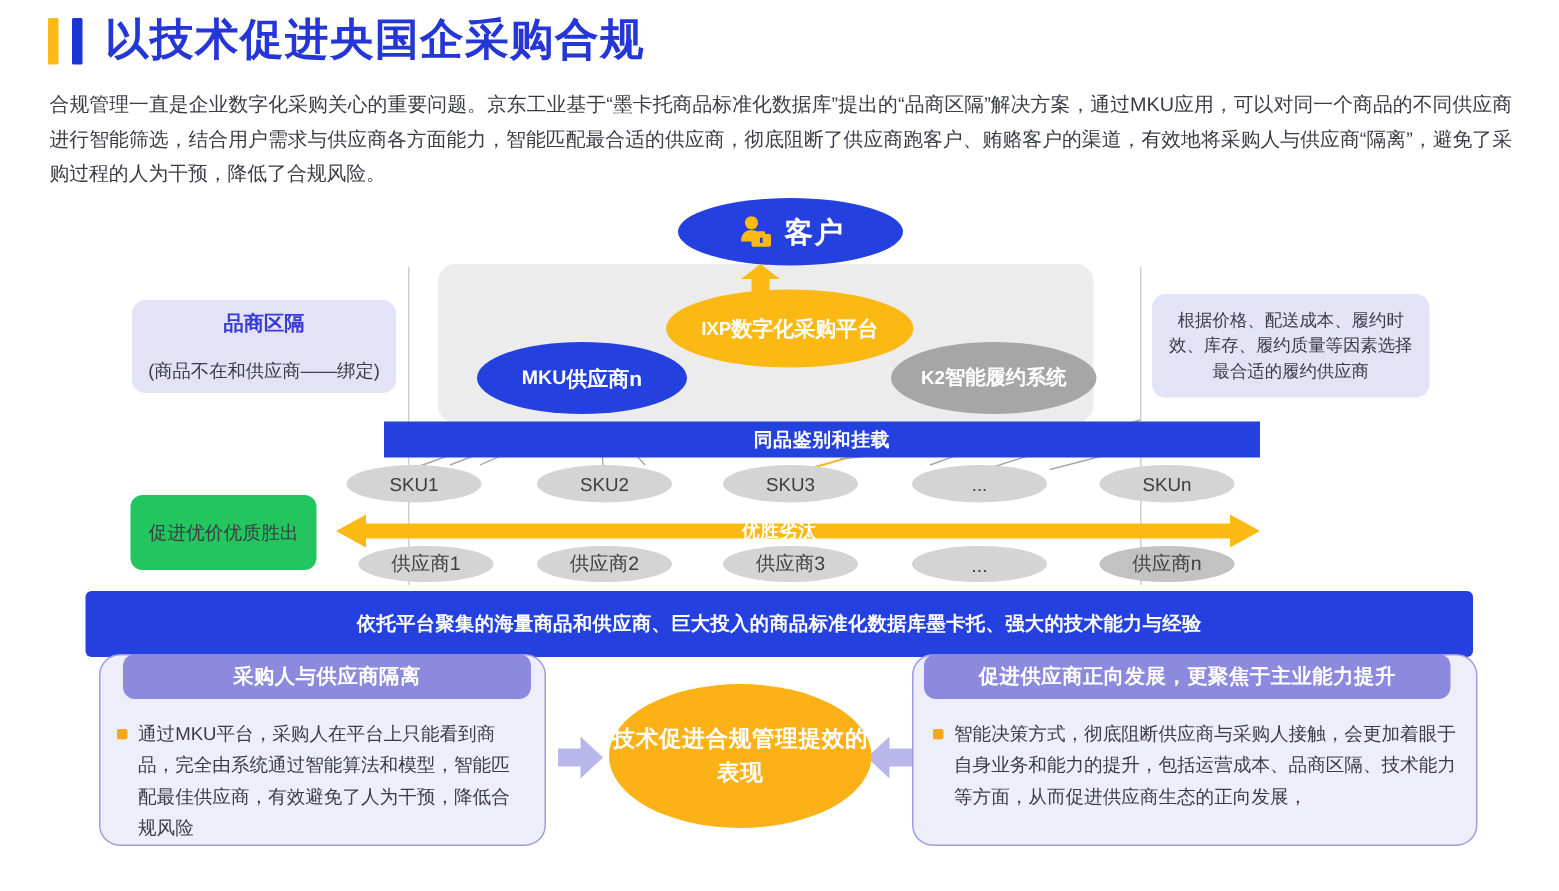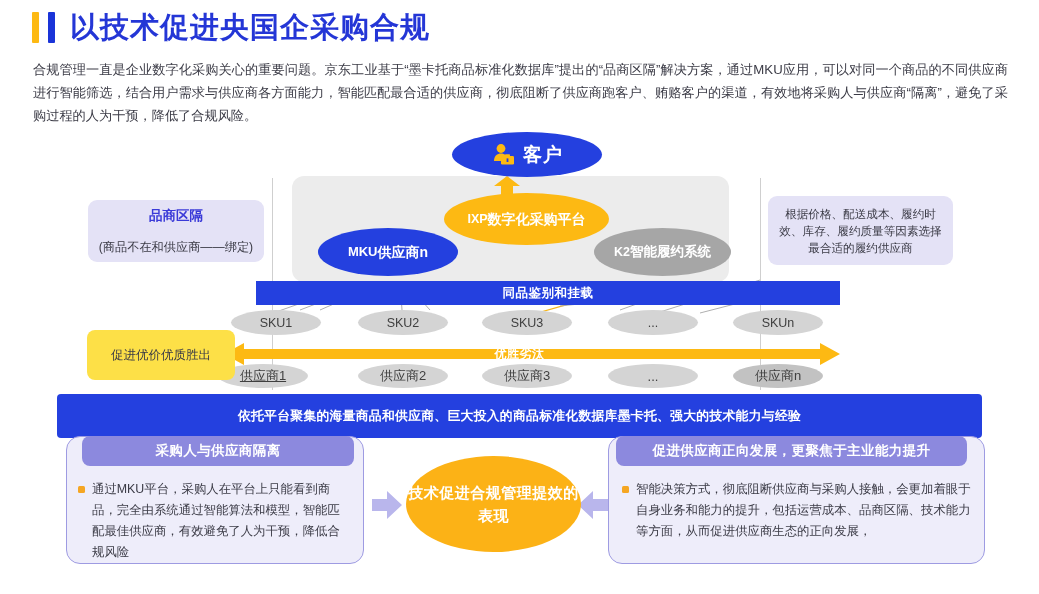--- a/index.html
+++ b/index.html
@@ -69,21 +69,21 @@
   .pill.dark{background:#C2C2C2;}
   .pill.supp{height:24px;font-size:13px;}
 
   
   .ybar{position:absolute;left:224px;top:341px;width:616px;height:26px;}
   .ybar-label{position:absolute;left:0;top:341px;width:1039px;height:26px;
               display:flex;align-items:center;justify-content:center;pointer-events:none;}
   .ybar-label span{color:#fff;font-size:12px;font-weight:bold;letter-spacing:.5px;text-align:right;}
 
   
-  .yellowbox{position:absolute;left:87px;top:330px;width:148px;height:50px;background:#fde047;
+  .yellowbox{position:absolute;left:87px;top:330px;width:124px;height:50px;background:#22c55e;
              border-radius:8px;display:flex;flex-direction:column;align-items:center;justify-content:center;
              text-align:left;color:#3b3b46;font-size:12.5px;line-height:18px;}
 
   
   .bluebar2{position:absolute;left:57px;top:394px;width:925px;height:44px;background:#2440DF;border-radius:4px;
             display:flex;align-items:center;justify-content:center;}
   .bluebar2 span{color:#fff;font-size:12.8px;font-weight:bold;letter-spacing:.3px;}
 
   
   .panel{position:absolute;background:#EEEDFA;border:1.2px solid #9E9BE2;border-radius:14px;}
@@ -209,21 +209,21 @@
   <div class="pill" style="left:608px;top:310px;width:90px;">...</div>
   <div class="pill" style="left:733px;top:310px;width:90px;">SKUn</div>
 
   <svg class="ybar" viewBox="0 0 616 26" preserveAspectRatio="none">
     <path d="M0,13 L20,2 L20,8 L596,8 L596,2 L616,13 L596,24 L596,18 L20,18 L20,24 Z" fill="#FDB913"></path>
   </svg>
   <div class="ybar-label">
     <span>优胜劣汰</span>
   </div>
 
-  <div class="pill supp" style="left:218px;top:364px;width:90px;text-decoration:underline;">供应商1</div>
+  <div class="pill supp" style="left:239px;top:364px;width:90px;">供应商1</div>
   <div class="pill supp" style="left:358px;top:364px;width:90px;">供应商2</div>
   <div class="pill supp" style="left:482px;top:364px;width:90px;">供应商3</div>
   <div class="pill supp" style="left:608px;top:364px;width:90px;">...</div>
   <div class="pill supp dark" style="left:733px;top:364px;width:90px;">供应商n</div>
 
   <div class="yellowbox">促进优价优质胜出</div>
 
   <div class="bluebar2">
     <span>依托平台聚集的海量商品和供应商、巨大投入的商品标准化数据库墨卡托、强大的技术能力与经验</span>
   </div>

